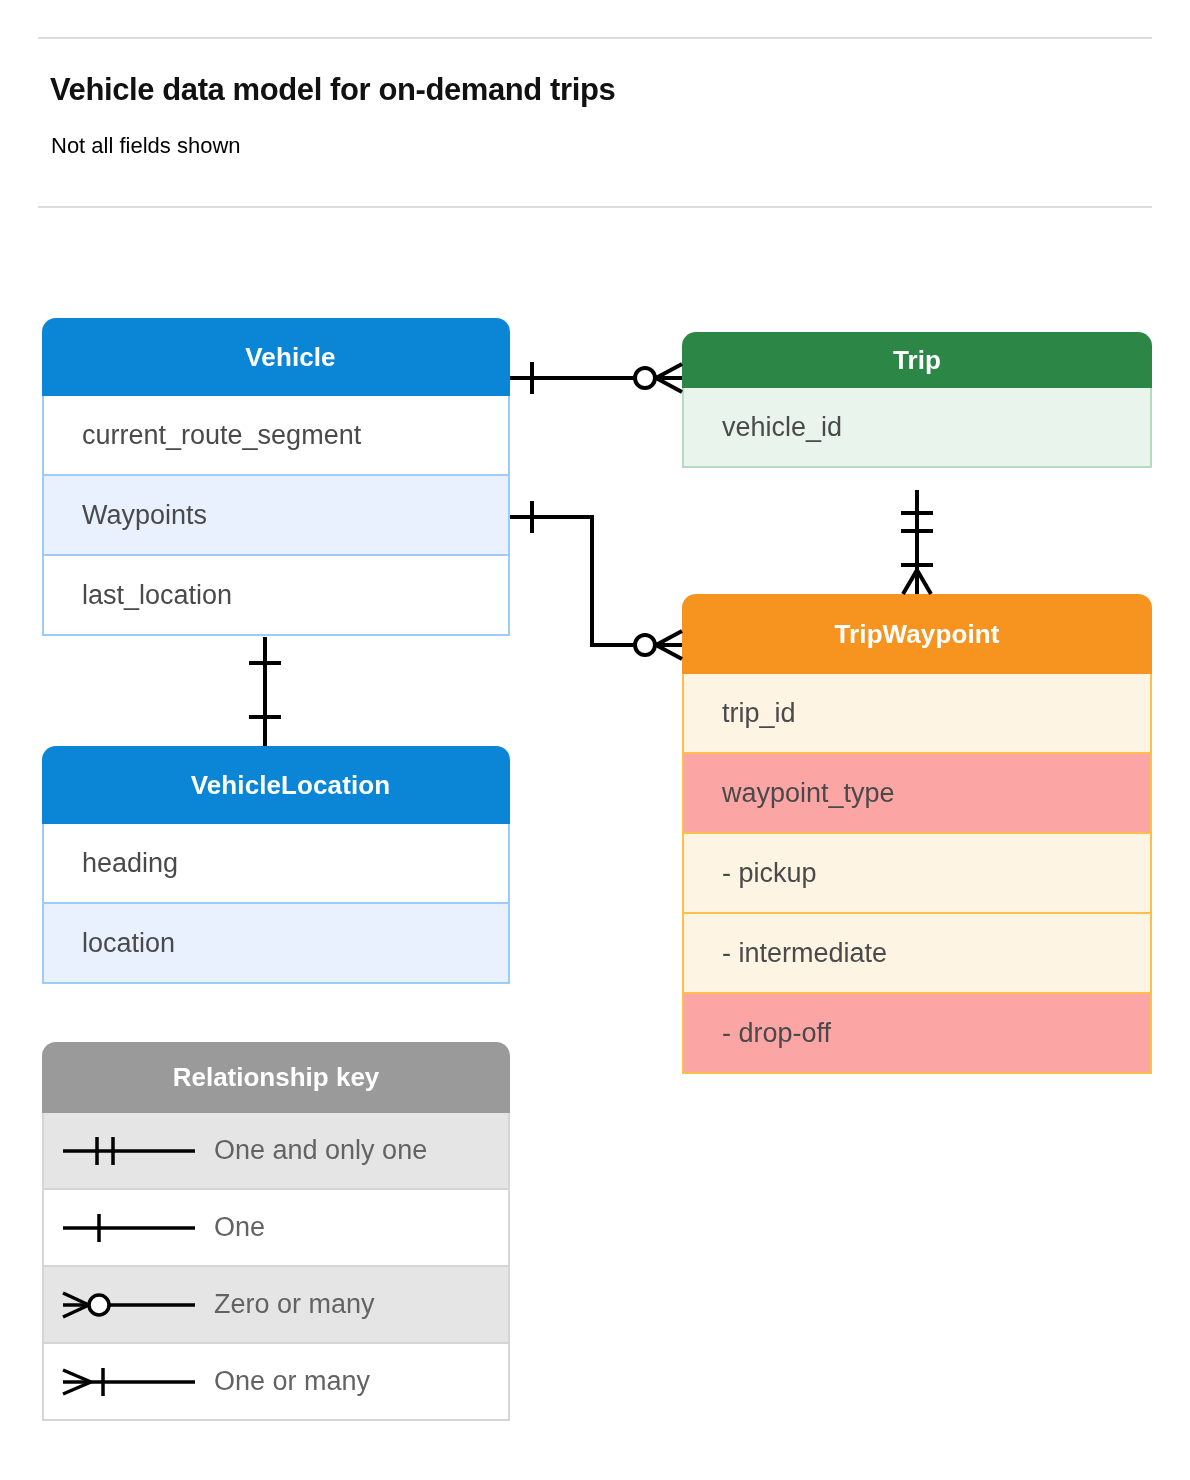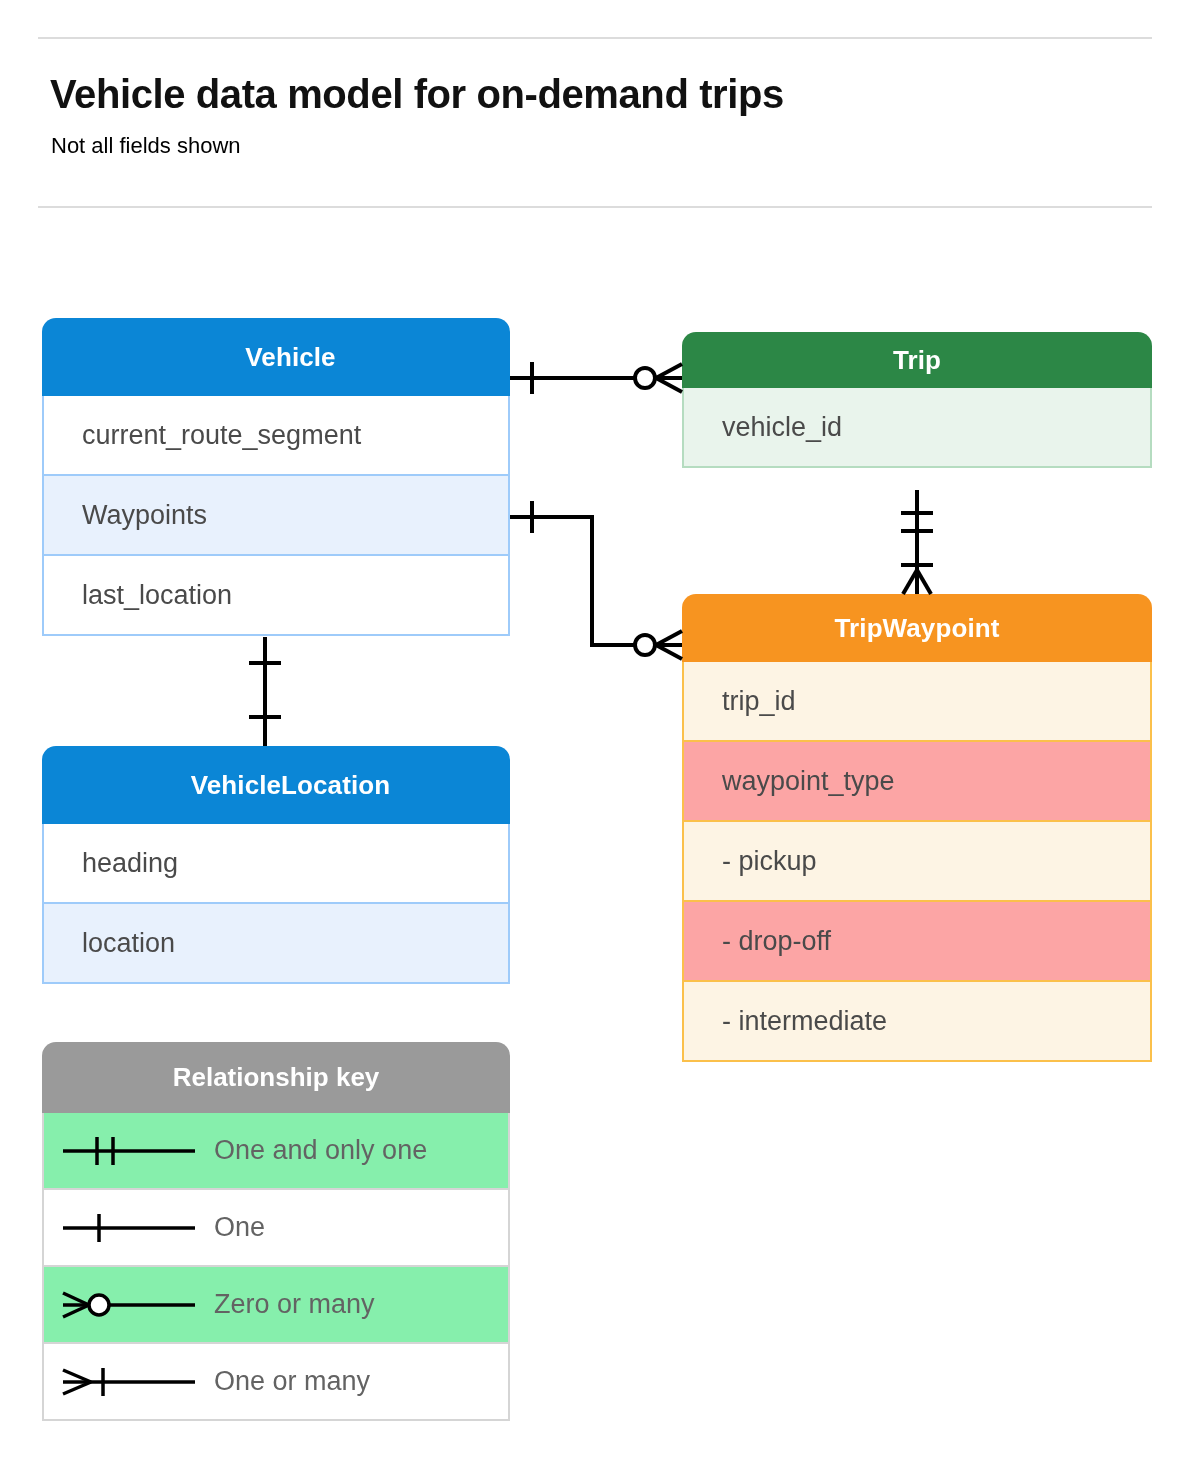--- a/index.html
+++ b/index.html
@@ -23,21 +23,21 @@
     height: 2px;
     background: #dcdcdc;
   }
   #rule-top    { top: 37px; }
   #rule-bottom { top: 206px; }
 
   #page-title {
     position: absolute;
     left: 50px;
     top: 72px;
-    font-size: 40px;
+    font-size: 31px;
     font-weight: bold;
     color: #111111;
     letter-spacing: -0.4px;
     white-space: nowrap;
   }
   #page-subtitle {
     position: absolute;
     left: 51px;
     top: 133px;
     font-size: 22px;
@@ -91,21 +91,21 @@
   .theme-orange .entity-row    { border-color: #fbc04b; background: #fca5a5; }
   .theme-orange .entity-row.alt{ background: #fdf4e4; }
 
   
   #entity-vehicle          { left: 42px;  top: 318px;  width: 468px; }
   #entity-vehicle-location { left: 42px;  top: 746px;  width: 468px; }
   #entity-trip             { left: 682px; top: 332px;  width: 470px; }
   #entity-tripwaypoint     { left: 682px; top: 594px;  width: 470px; }
 
   #entity-trip .entity-header         { height: 56px; }
-  #entity-tripwaypoint .entity-header { height: 68px; }
+  #entity-tripwaypoint .entity-header { height: 80px; }
 
   
   #legend {
     position: absolute;
     left: 42px;
     top: 1042px;
     width: 468px;
   }
   #legend-header {
     box-sizing: border-box;
@@ -121,21 +121,21 @@
   }
   .legend-row {
     box-sizing: border-box;
     height: 77px;
     border: 2px solid #d5d5d5;
     border-top-width: 0;
     background: #ffffff;
     display: flex;
     align-items: center;
   }
-  .legend-row.alt { background: #86efac; }
+  .legend-row.alt { background: #e5e5e5; }
   .legend-symbol {
     width: 170px;
     flex: 0 0 170px;
     display: flex;
     align-items: center;
     justify-content: center;
   }
   .legend-label {
     font-size: 27px;
     color: #636363;
@@ -176,22 +176,22 @@
 <div class="entity theme-green" id="entity-trip">
   <div class="entity-header">Trip</div>
   <div class="entity-row first alt">vehicle_id</div>
 </div>
 
 <div class="entity theme-orange" id="entity-tripwaypoint">
   <div class="entity-header">TripWaypoint</div>
   <div class="entity-row first alt">trip_id</div>
   <div class="entity-row">waypoint_type</div>
   <div class="entity-row alt">- pickup</div>
+  <div class="entity-row alt">- intermediate</div>
   <div class="entity-row">- drop-off</div>
-  <div class="entity-row alt">- intermediate</div>
 </div>
 
 <div id="legend">
   <div id="legend-header">Relationship key</div>
 
   <div class="legend-row alt">
     <div class="legend-symbol">
       <svg width="140" height="40" viewBox="0 0 140 40">
         <g stroke="#000000" stroke-width="3.5" fill="none">
           <line x1="4" y1="20" x2="136" y2="20"></line>

